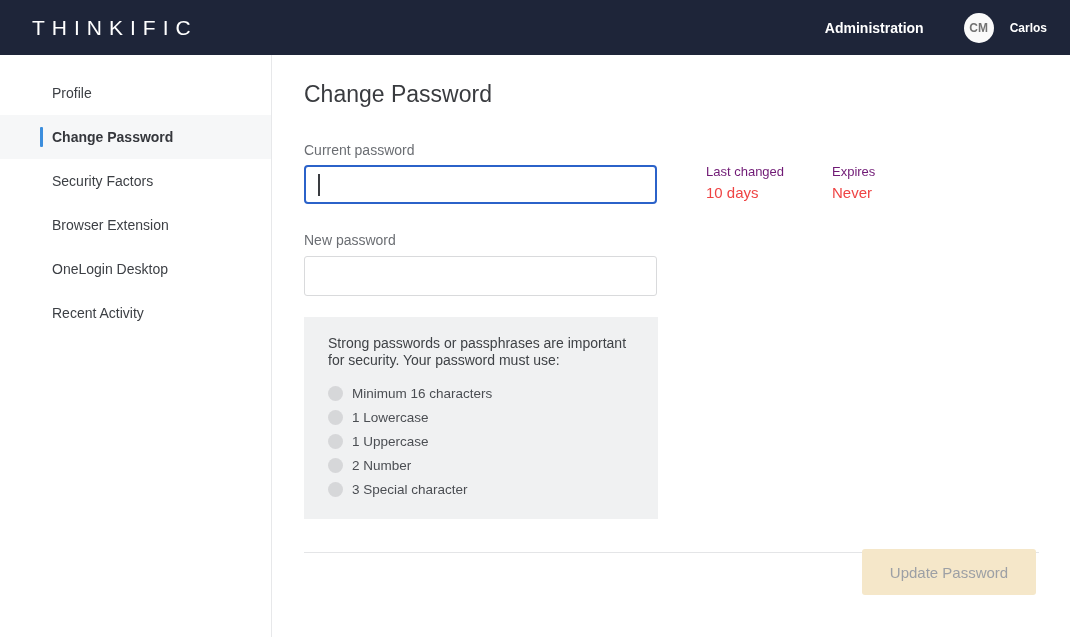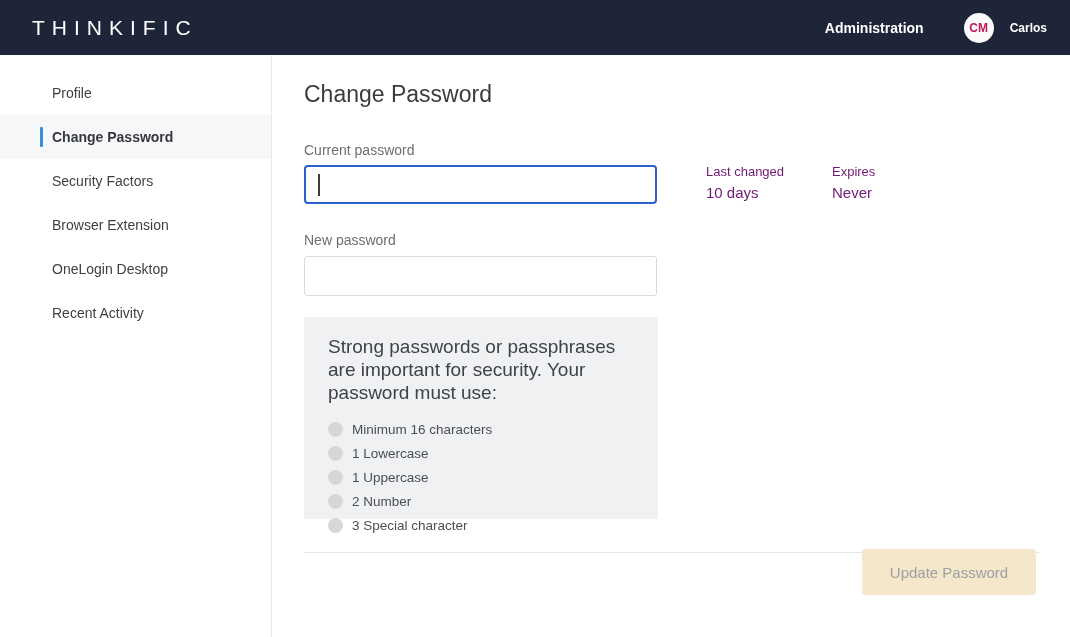--- a/index.html
+++ b/index.html
@@ -30,21 +30,21 @@
     color: #ffffff;
     font-size: 14px;
     font-weight: 700;
     margin-right: 40px;
     cursor: pointer;
   }
   .avatar {
     width: 30px; height: 30px;
     border-radius: 50%;
     background: #fafafa;
-    color: #be185d;
+    color: #737373;
     font-size: 12px;
     font-weight: 700;
     display: flex; align-items: center; justify-content: center;
     margin-right: 16px;
     cursor: pointer;
   }
   .user-name {
     color: #ffffff;
     font-size: 12px;
     font-weight: 700;
@@ -118,31 +118,31 @@
   .caret {
     position: absolute;
     left: 14px; top: 9px;
     width: 2px; height: 22px;
     background: #3a3c40;
   }
 
   .meta { position: absolute; left: 434px; top: 109px; display: flex; }
   .meta-col { min-width: 126px; }
   .meta-label { font-size: 13px; color: #701a75; margin-bottom: 5px; }
-  .meta-value { font-size: 15px; color: #701a75; }
+  .meta-value { font-size: 15px; color: #ef4444; }
 
   .info-box {
     position: absolute;
     left: 32px; top: 262px;
     width: 354px; height: 202px;
     background: #f0f1f2;
     padding: 18px 16px 0 24px;
   }
   .info-intro {
-    font-size: 19px;
+    font-size: 14px;
     color: #3f4246;
     line-height: 1.22;
     margin-bottom: 17px;
     max-width: 310px;
   }
   .req-item {
     display: flex;
     align-items: center;
     margin-bottom: 9px;
   }

